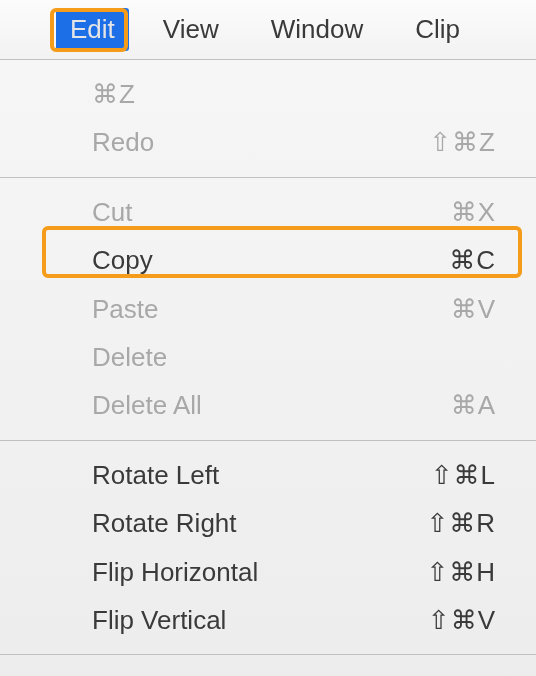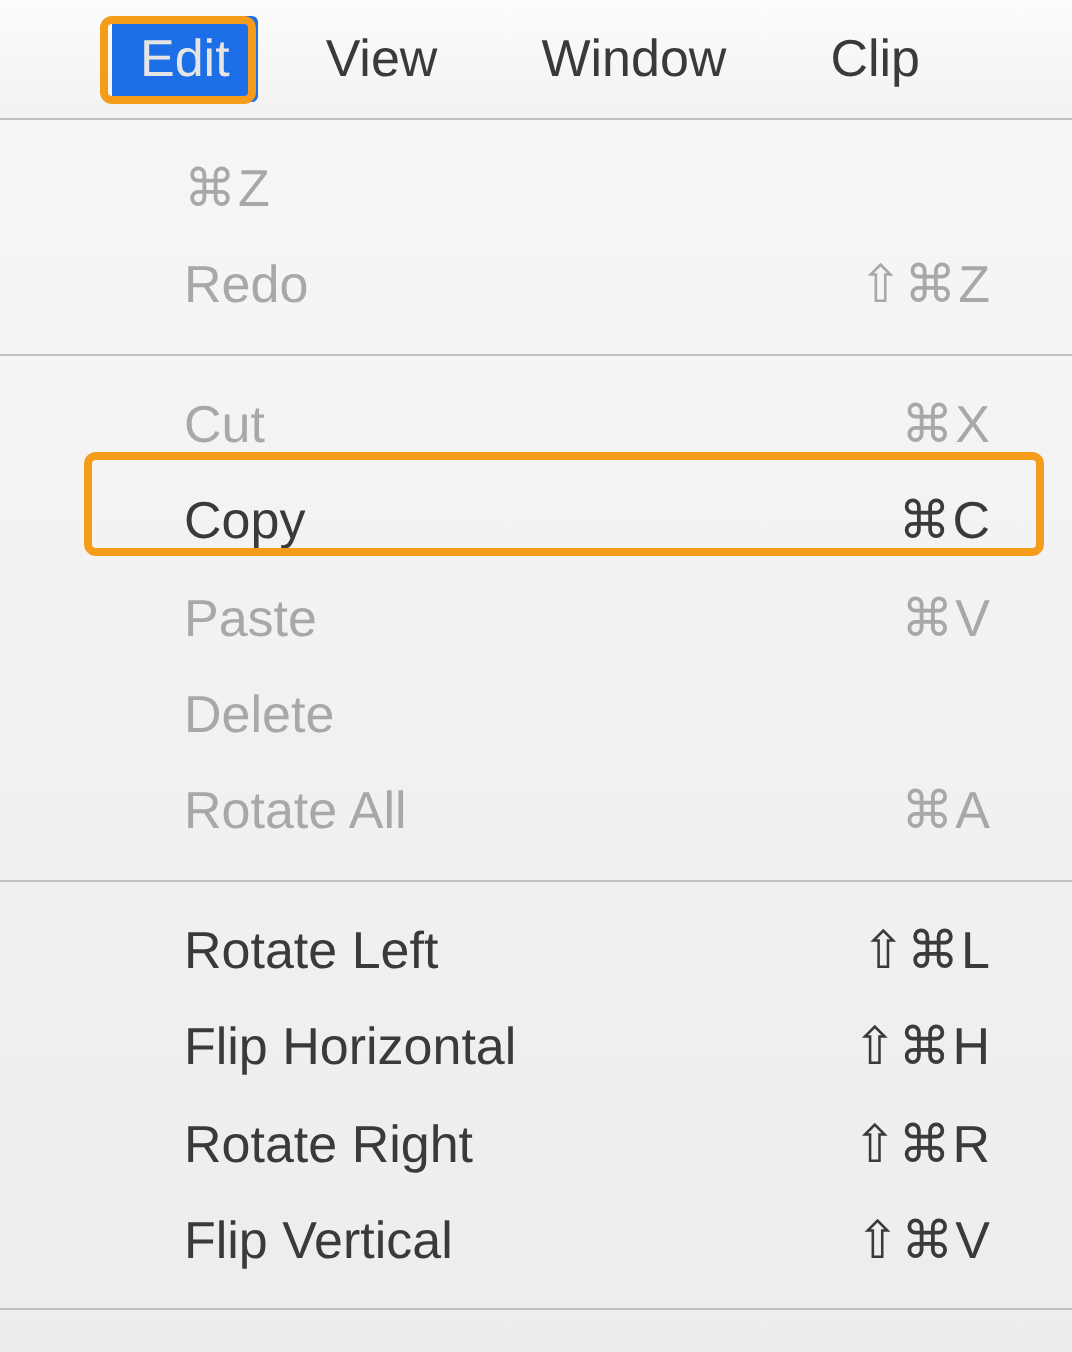--- a/index.html
+++ b/index.html
@@ -130,37 +130,37 @@
     </div>
     <div class="menu-item disabled">
       <span>Paste</span>
       <span class="shortcut">⌘V</span>
     </div>
     <div class="menu-item disabled">
       <span>Delete</span>
       <span class="shortcut"></span>
     </div>
     <div class="menu-item disabled">
-      <span>Rotate All</span>
+      <span>Delete All</span>
       <span class="shortcut">⌘A</span>
     </div>
 
     <div class="menu-separator"></div>
 
     <div class="menu-item">
       <span>Rotate Left</span>
       <span class="shortcut">⇧⌘L</span>
     </div>
     <div class="menu-item">
+      <span>Rotate Right</span>
+      <span class="shortcut">⇧⌘R</span>
+    </div>
+    <div class="menu-item">
       <span>Flip Horizontal</span>
       <span class="shortcut">⇧⌘H</span>
-    </div>
-    <div class="menu-item">
-      <span>Rotate Right</span>
-      <span class="shortcut">⇧⌘R</span>
     </div>
     <div class="menu-item">
       <span>Flip Vertical</span>
       <span class="shortcut">⇧⌘V</span>
     </div>
 
     <div class="menu-separator"></div>
 
     <div class="menu-item">
       <span>Clip Alignment</span>

